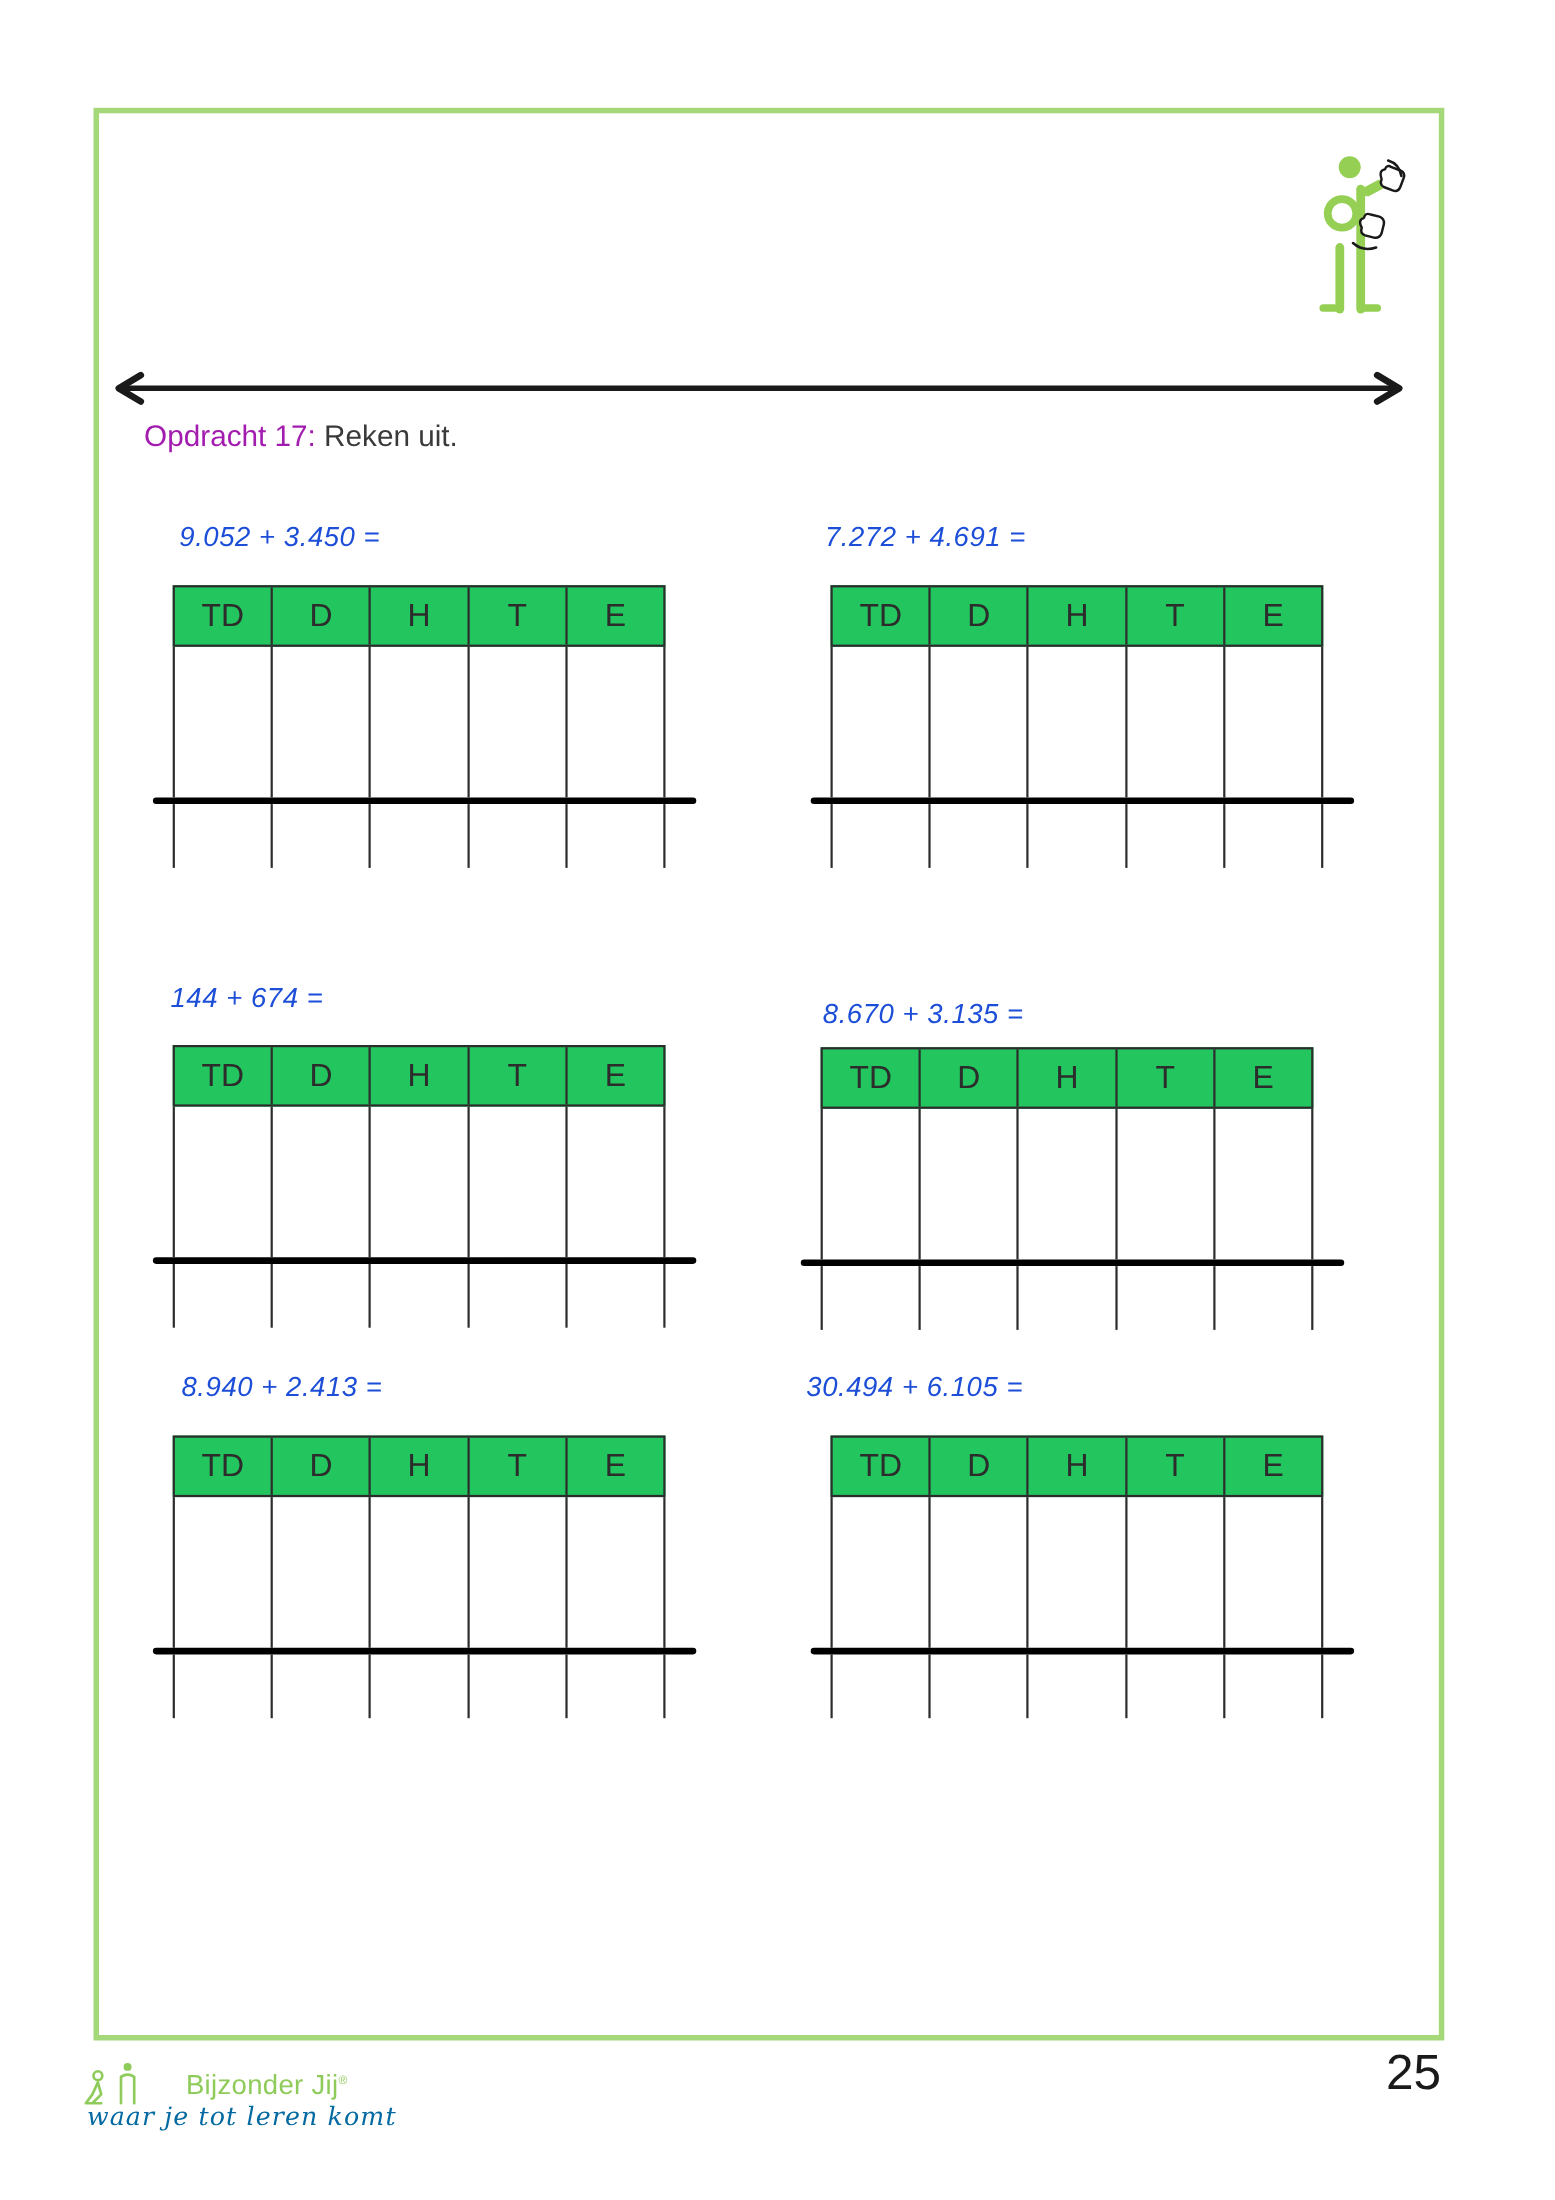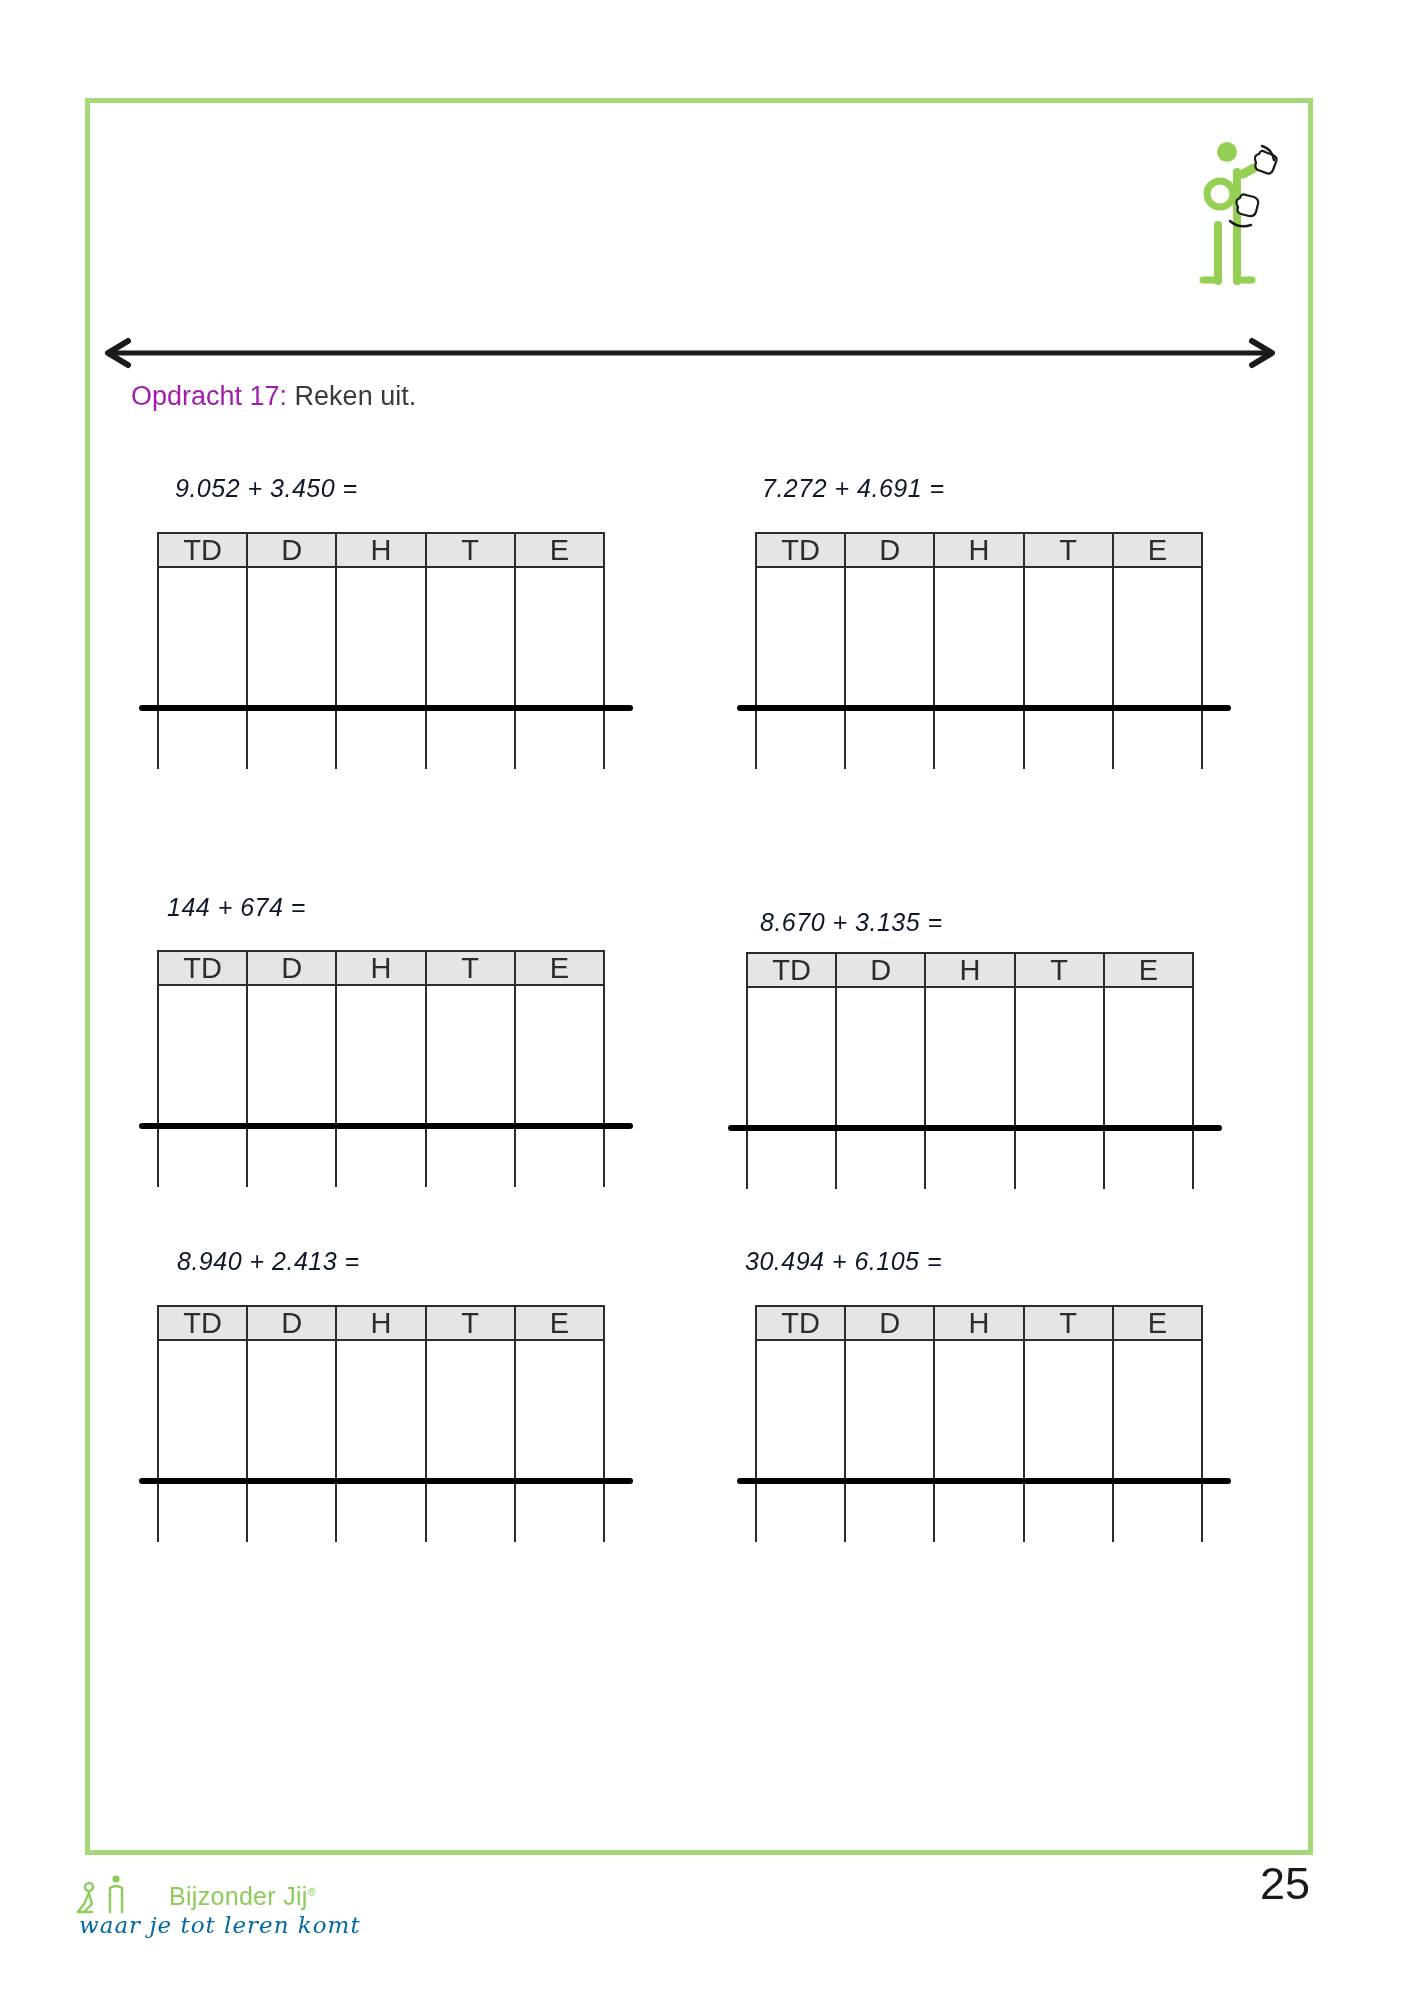--- a/index.html
+++ b/index.html
@@ -23,29 +23,29 @@
 
   
   .arrow-rule { position:absolute; left:100px; top:335px; width:1180px; height:36px; }
 
   
   .task { position:absolute; left:131px; top:381px; font-size:27px; color:#3a3a3a; }
   .task b { color:#a21caf; font-weight:400; }
 
   
   .expr {
-    position:absolute; font-style:italic; font-size:25px; color:#0f172a;
-    white-space:nowrap; letter-spacing:0.5px;margin-left:12px;
+    position:absolute; font-style:italic; font-size:25px; color:#1d4ed8;
+    white-space:nowrap; letter-spacing:0.5px;
   }
 
   
   .grid { position:absolute; width:448px; }
   .hrow {
-    display:flex; height:36px; box-sizing:border-box;
-    border:2px solid #2c2c2c; background:#e5e5e5;
+    display:flex; height:56px; box-sizing:border-box;
+    border:2px solid #2c2c2c; background:#22c55e;
   }
   .hcell {
     flex:1; display:flex; align-items:center; justify-content:center;
     font-size:29px; color:#2c2c2c; box-sizing:border-box;
   }
   .hcell + .hcell { border-left:2px solid #2c2c2c; }
   .brow { display:flex; height:137px; }
   .arow { display:flex; height:58px; }
   .cell { flex:1; box-sizing:border-box; border-left:2px solid #2c2c2c; }
   .cell:last-child { border-right:2px solid #2c2c2c; }

